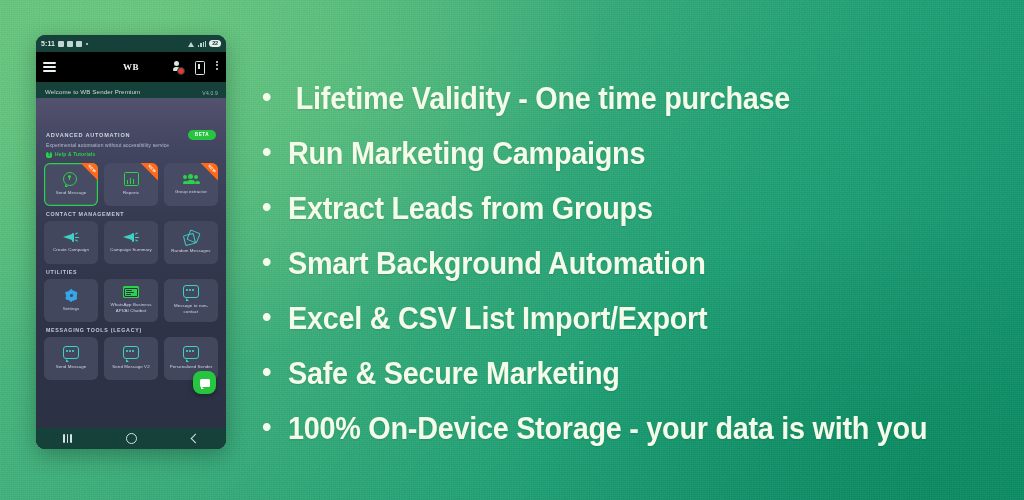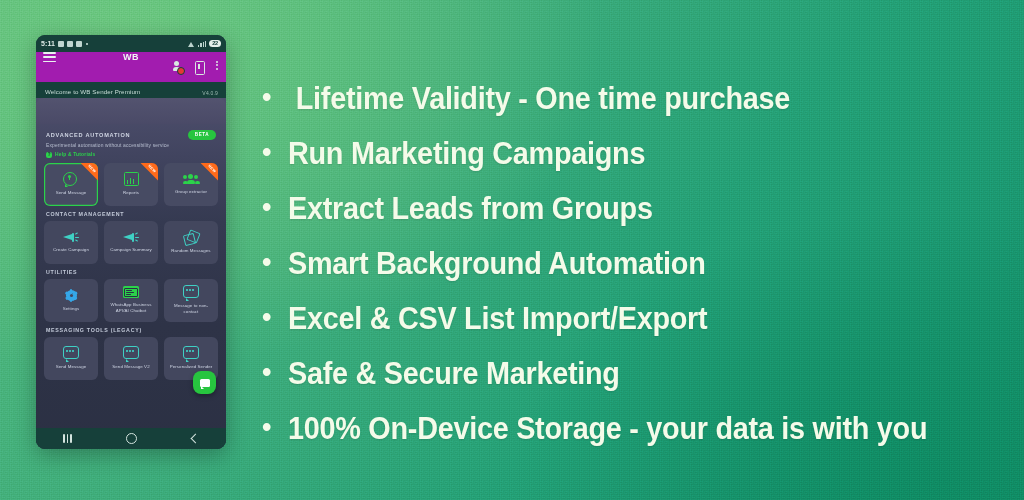--- a/index.html
+++ b/index.html
@@ -93,22 +93,22 @@
   .sig i:nth-child(1){height:2px}.sig i:nth-child(2){height:3.4px}
   .sig i:nth-child(3){height:4.6px}.sig i:nth-child(4){height:6px}
   #battery{
     background:#e6f1ec;color:#16403a;border-radius:4px;
     font-size:5.6px;font-weight:bold;padding:1px 3px;line-height:1;
     letter-spacing:-.2px;
   }
 
   
   #toolbar{
-    height:30px;background:#a21caf;
-    display:flex;padding:0 7px;position:relative;
+    height:30px;background:#000000;
+    display:flex;align-items:center;padding:0 7px;position:relative;font-family:Liberation Serif, serif;
   }
   #hamburger{width:13px;display:flex;flex-direction:column;gap:2.5px;cursor:pointer;}
   #hamburger span{display:block;height:1.8px;background:#e9f3ef;border-radius:1px;}
   #app-title{
     position:absolute;left:0;right:0;text-align:center;
     color:#f1f7f4;font-size:9px;font-weight:bold;letter-spacing:.6px;
     pointer-events:none;
   }
   #tb-right{margin-left:auto;display:flex;align-items:center;gap:10px;z-index:2;}
   .tb-ic{position:relative;width:11px;height:13px;cursor:pointer;}

